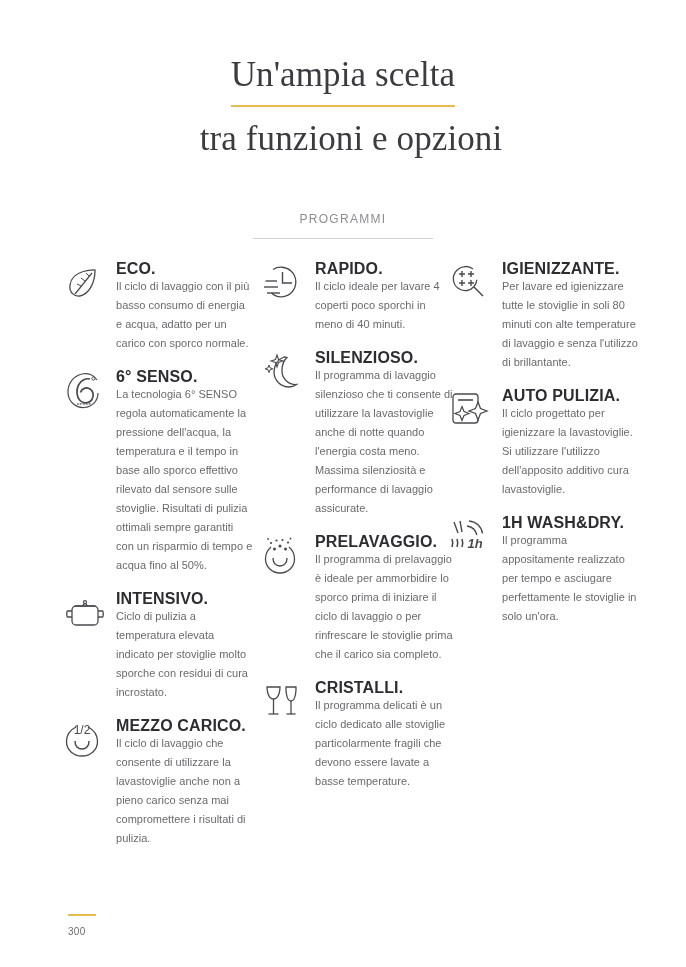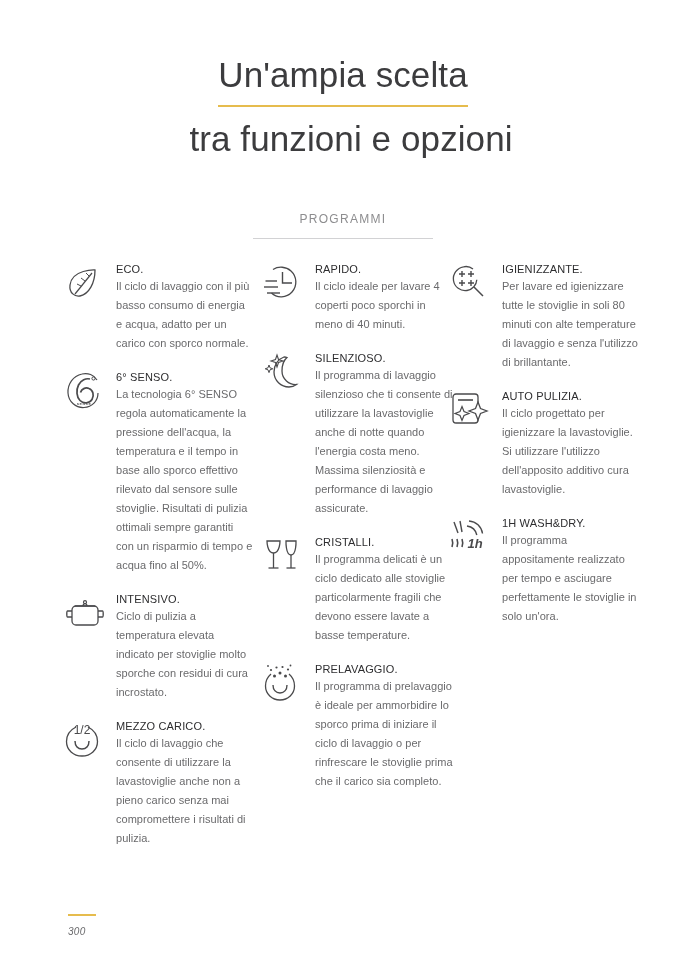--- a/index.html
+++ b/index.html
@@ -18,21 +18,21 @@
 
   
   .title-block {
     position: absolute;
     top: 52px;
     left: 0;
     width: 686px;
     text-align: center;
   }
   .title-line {
-    font-family: Liberation Sans, sans-serif;
+    font-family: Liberation Serif, serif;
     font-size: 35px;
     font-weight: 300;
     color: #3c3c3e;
     letter-spacing: 0.1px;
     line-height: 46px;
     display: block;
   }
   .title-line-1 {
     display: inline-block;
     padding-bottom: 7px;
@@ -97,43 +97,42 @@
     display: block;
   }
   .entry-icon svg {
     display: block;
     width: 44px;
     height: 40px;
     overflow: visible;
   }
   .entry-title {
     display: block;
-    font-size: 11px;
-    font-weight: normal;
+    font-size: 16px;
+    font-weight: bold;
     color: #2d2d2f;
     letter-spacing: 0.15px;
     line-height: 14px;
     margin-bottom: 1px;
   }
   .entry-body {
     display: block;
     font-size: 11px;
     font-weight: 400;
     color: #6a6a6c;
     line-height: 19px;
     letter-spacing: 0.02px;
   }
 
   
   .footer {
     position: absolute;
     left: 68px;
     bottom: 30px;
     width: 120px;
-    font-style: italic;
   }
   .footer-rule {
     display: block;
     width: 28px;
     height: 2.5px;
     background: #e6bc4d;
     margin-bottom: 10px;
   }
   .footer-page {
     display: block;
@@ -235,35 +234,20 @@
     <div class="entry">
       <span class="entry-icon">
         <svg viewBox="0 0 44 40" fill="none" stroke="#4a4a4c" stroke-width="1.3">
           <path d="M21 5 C15 7 11 13 11 20 C11 28.5 18 35 26 35 C29 35 31.5 34 33.5 32.5 C26 33 19 27 19 19 C19 13.5 20.5 8.5 24 5.5 C23 5 22 5 21 5 Z"></path>
           <path d="M14 3 L15.5 7.5 L20 9 L15.5 10.5 L14 15 L12.5 10.5 L8 9 L12.5 7.5 Z" stroke-width="1.1"></path>
           <path d="M6 13 L7 15.8 L9.8 16.8 L7 17.8 L6 20.6 L5 17.8 L2.2 16.8 L5 15.8 Z" stroke-width="1"></path>
         </svg>
       </span>
       <span class="entry-title">SILENZIOSO.</span>
       <span class="entry-body">Il programma di lavaggio silenzioso che ti consente di utilizzare la lavastoviglie anche di notte quando l'energia costa meno. Massima silenziosità e performance di lavaggio assicurate.</span>
-    </div>
-
-    <div class="entry">
-      <span class="entry-icon">
-        <svg viewBox="0 0 44 40" fill="none" stroke="#4a4a4c" stroke-width="1.3">
-          <path d="M4 5 L17 5 C17 5 17 17 10.5 17 C4 17 4 5 4 5 Z"></path>
-          <path d="M10.5 17 L10.5 32"></path>
-          <path d="M5.5 32 L15.5 32"></path>
-          <path d="M23 5 L33 5 C33 5 33.5 19 28 19 C22.5 19 23 5 23 5 Z"></path>
-          <path d="M28 19 L28 32"></path>
-          <path d="M23.5 32 L32.5 32"></path>
-        </svg>
-      </span>
-      <span class="entry-title">CRISTALLI.</span>
-      <span class="entry-body">Il programma delicati è un ciclo dedicato alle stoviglie particolarmente fragili che devono essere lavate a basse temperature.</span>
     </div>
 
     <div class="entry">
       <span class="entry-icon">
         <svg viewBox="0 0 44 40" fill="none" stroke="#4a4a4c" stroke-width="1.3">
           <path d="M8 11 C4.5 14 2.5 18.5 2.5 23 C2.5 31 9 37 17 37 C25 37 31.5 31 31.5 23 C31.5 18.5 29.5 14 26 11"></path>
           <path d="M10 22 C10 27 13 30 17 30 C21 30 24 27 24 22" stroke-width="1.4"></path>
           <circle cx="11.5" cy="13" r="1.5" fill="#4a4a4c" stroke="none"></circle>
           <circle cx="17" cy="10" r="1.5" fill="#4a4a4c" stroke="none"></circle>
           <circle cx="22.5" cy="13" r="1.5" fill="#4a4a4c" stroke="none"></circle>
@@ -272,20 +256,35 @@
           <circle cx="19.5" cy="4" r="1.1" fill="#4a4a4c" stroke="none"></circle>
           <circle cx="25" cy="6.5" r="1.1" fill="#4a4a4c" stroke="none"></circle>
           <circle cx="27.5" cy="2.5" r="0.9" fill="#4a4a4c" stroke="none"></circle>
           <circle cx="5" cy="3" r="0.9" fill="#4a4a4c" stroke="none"></circle>
         </svg>
       </span>
       <span class="entry-title">PRELAVAGGIO.</span>
       <span class="entry-body">Il programma di prelavaggio è ideale per ammorbidire lo sporco prima di iniziare il ciclo di lavaggio o per rinfrescare le stoviglie prima che il carico sia completo.</span>
     </div>
 
+    <div class="entry">
+      <span class="entry-icon">
+        <svg viewBox="0 0 44 40" fill="none" stroke="#4a4a4c" stroke-width="1.3">
+          <path d="M4 5 L17 5 C17 5 17 17 10.5 17 C4 17 4 5 4 5 Z"></path>
+          <path d="M10.5 17 L10.5 32"></path>
+          <path d="M5.5 32 L15.5 32"></path>
+          <path d="M23 5 L33 5 C33 5 33.5 19 28 19 C22.5 19 23 5 23 5 Z"></path>
+          <path d="M28 19 L28 32"></path>
+          <path d="M23.5 32 L32.5 32"></path>
+        </svg>
+      </span>
+      <span class="entry-title">CRISTALLI.</span>
+      <span class="entry-body">Il programma delicati è un ciclo dedicato alle stoviglie particolarmente fragili che devono essere lavate a basse temperature.</span>
+    </div>
+
   </div>
 
   <div class="column col-3">
 
     <div class="entry">
       <span class="entry-icon">
         <svg viewBox="0 0 44 40" fill="none" stroke="#4a4a4c" stroke-width="1.3">
           <path d="M23 6 C20.5 4 17 3 13.5 3.8 C7 5 2.5 11 3.5 17.5 C4.5 24 10.5 28.5 17 27.5 C22.5 26.7 26.5 22 26.8 16.8"></path>
           <path d="M24 24 L33 33" stroke-width="1.5"></path>
           <path d="M12 8 L12 14 M9 11 L15 11" stroke-width="1.4"></path>

